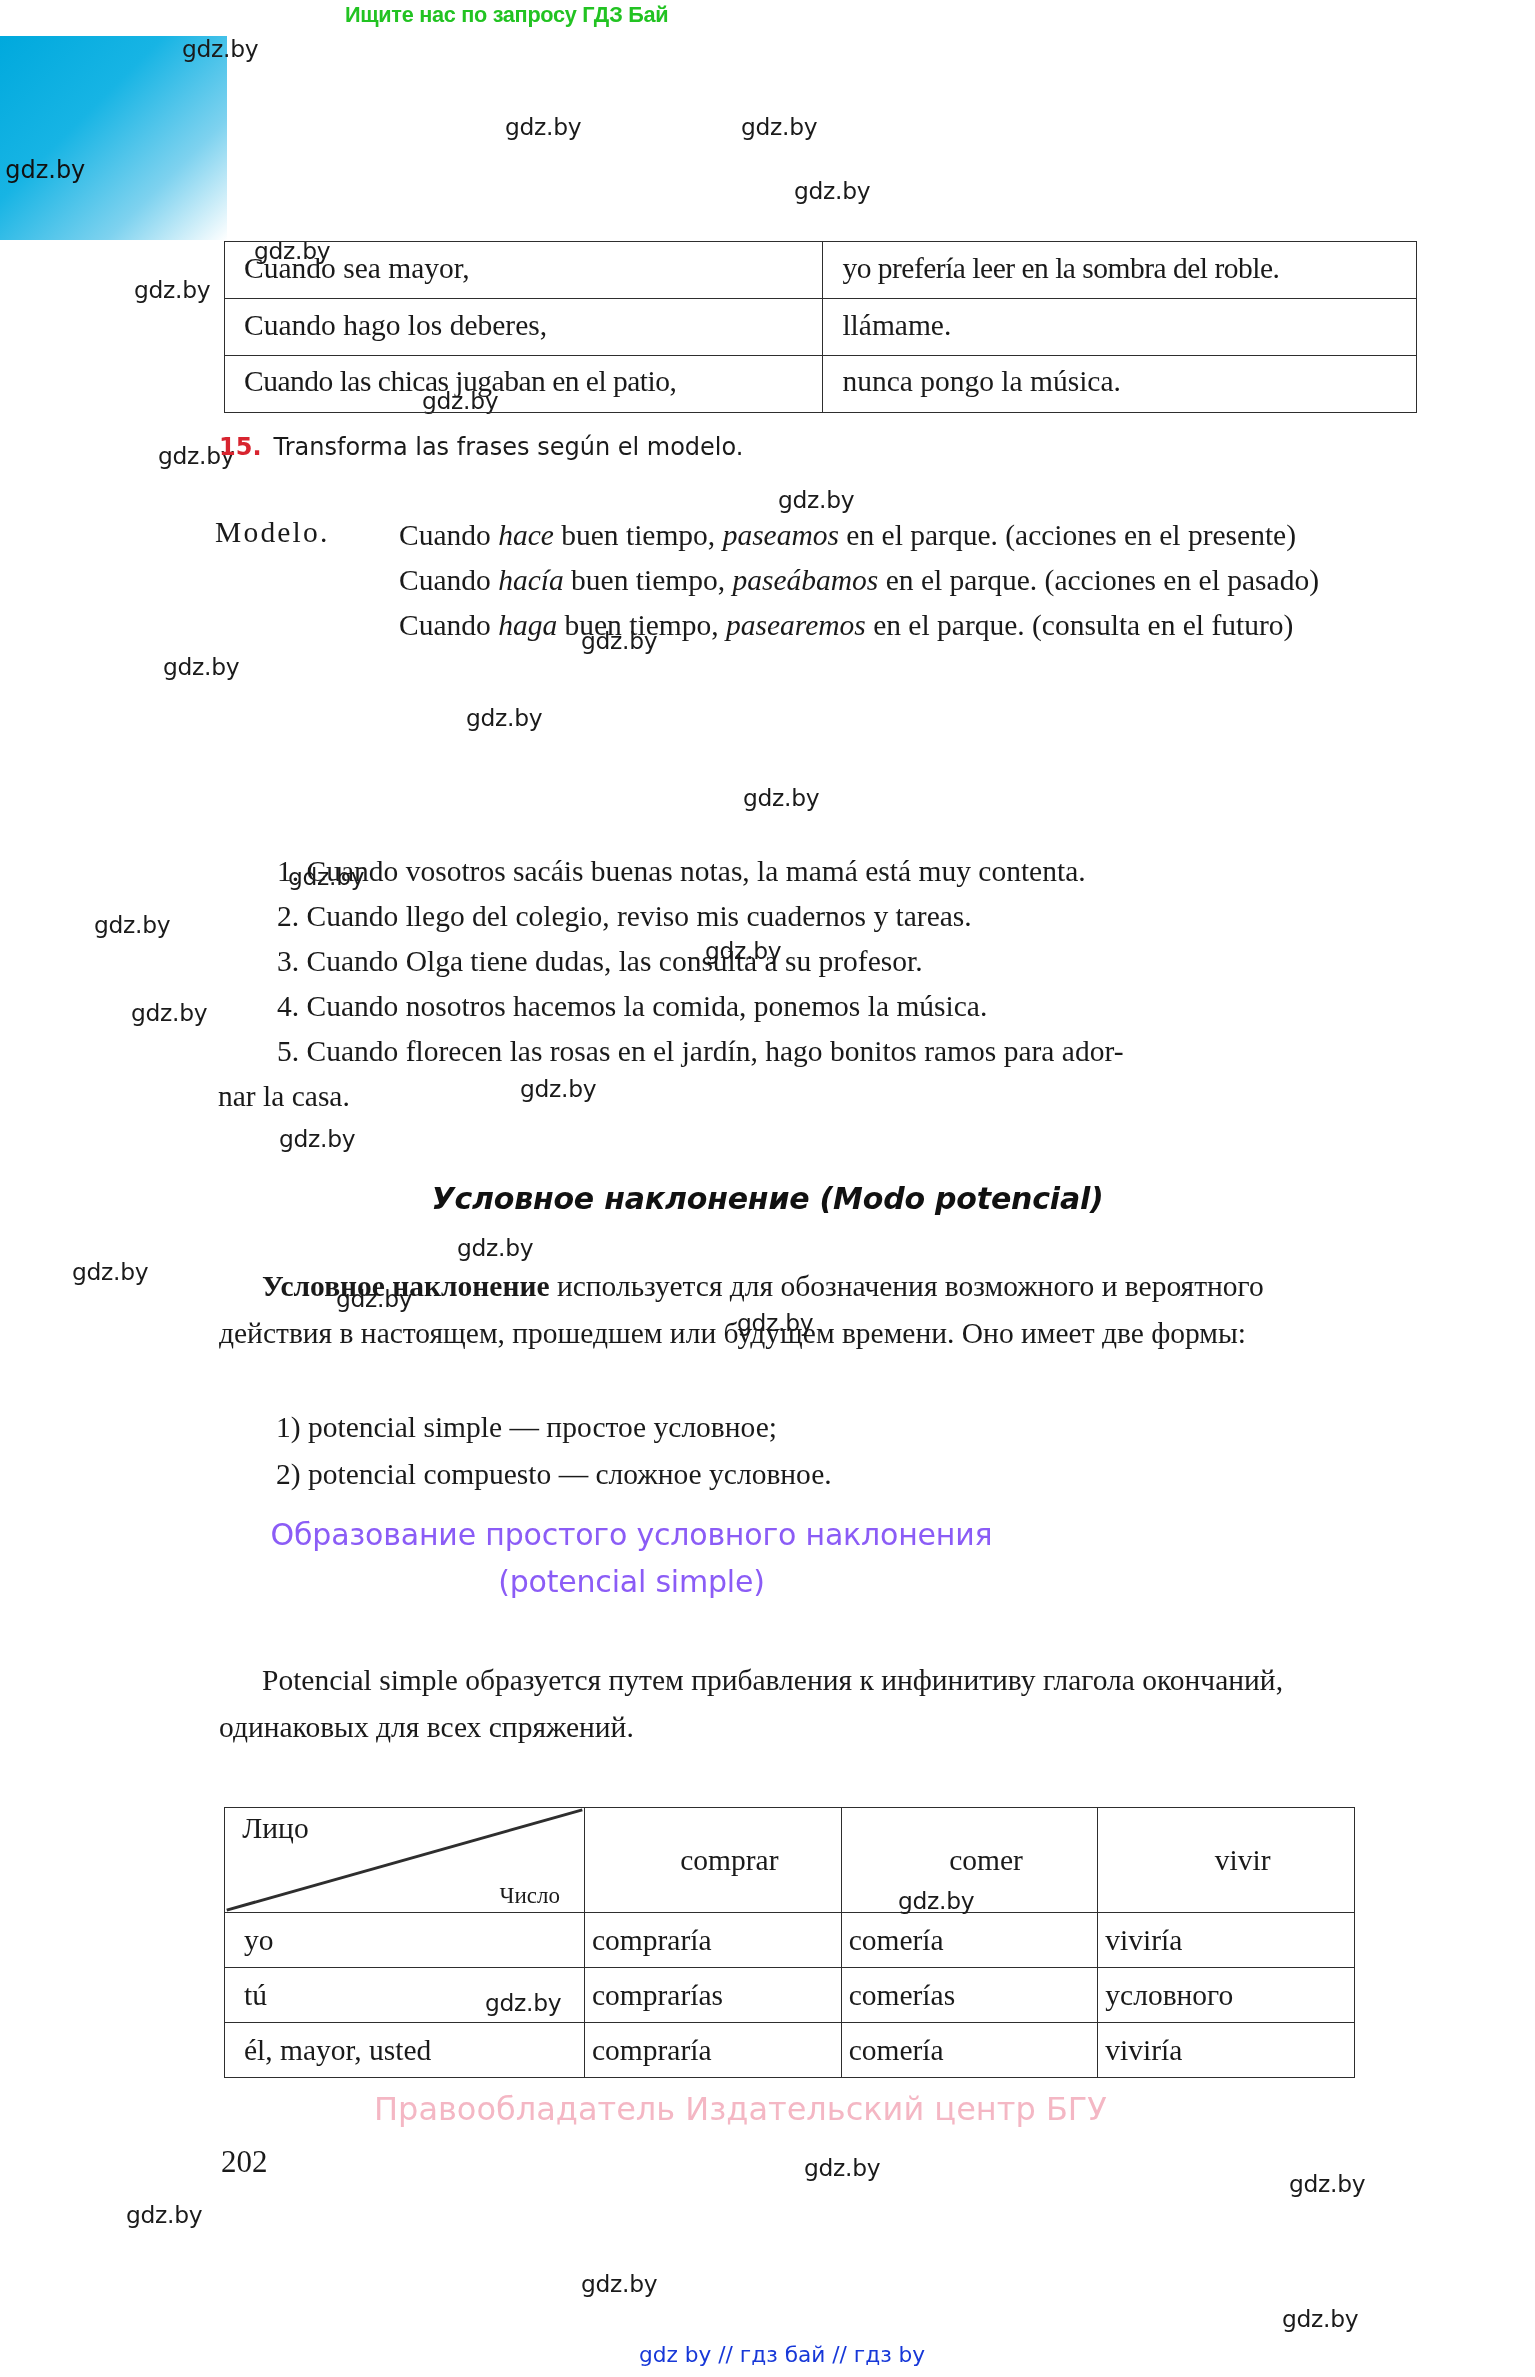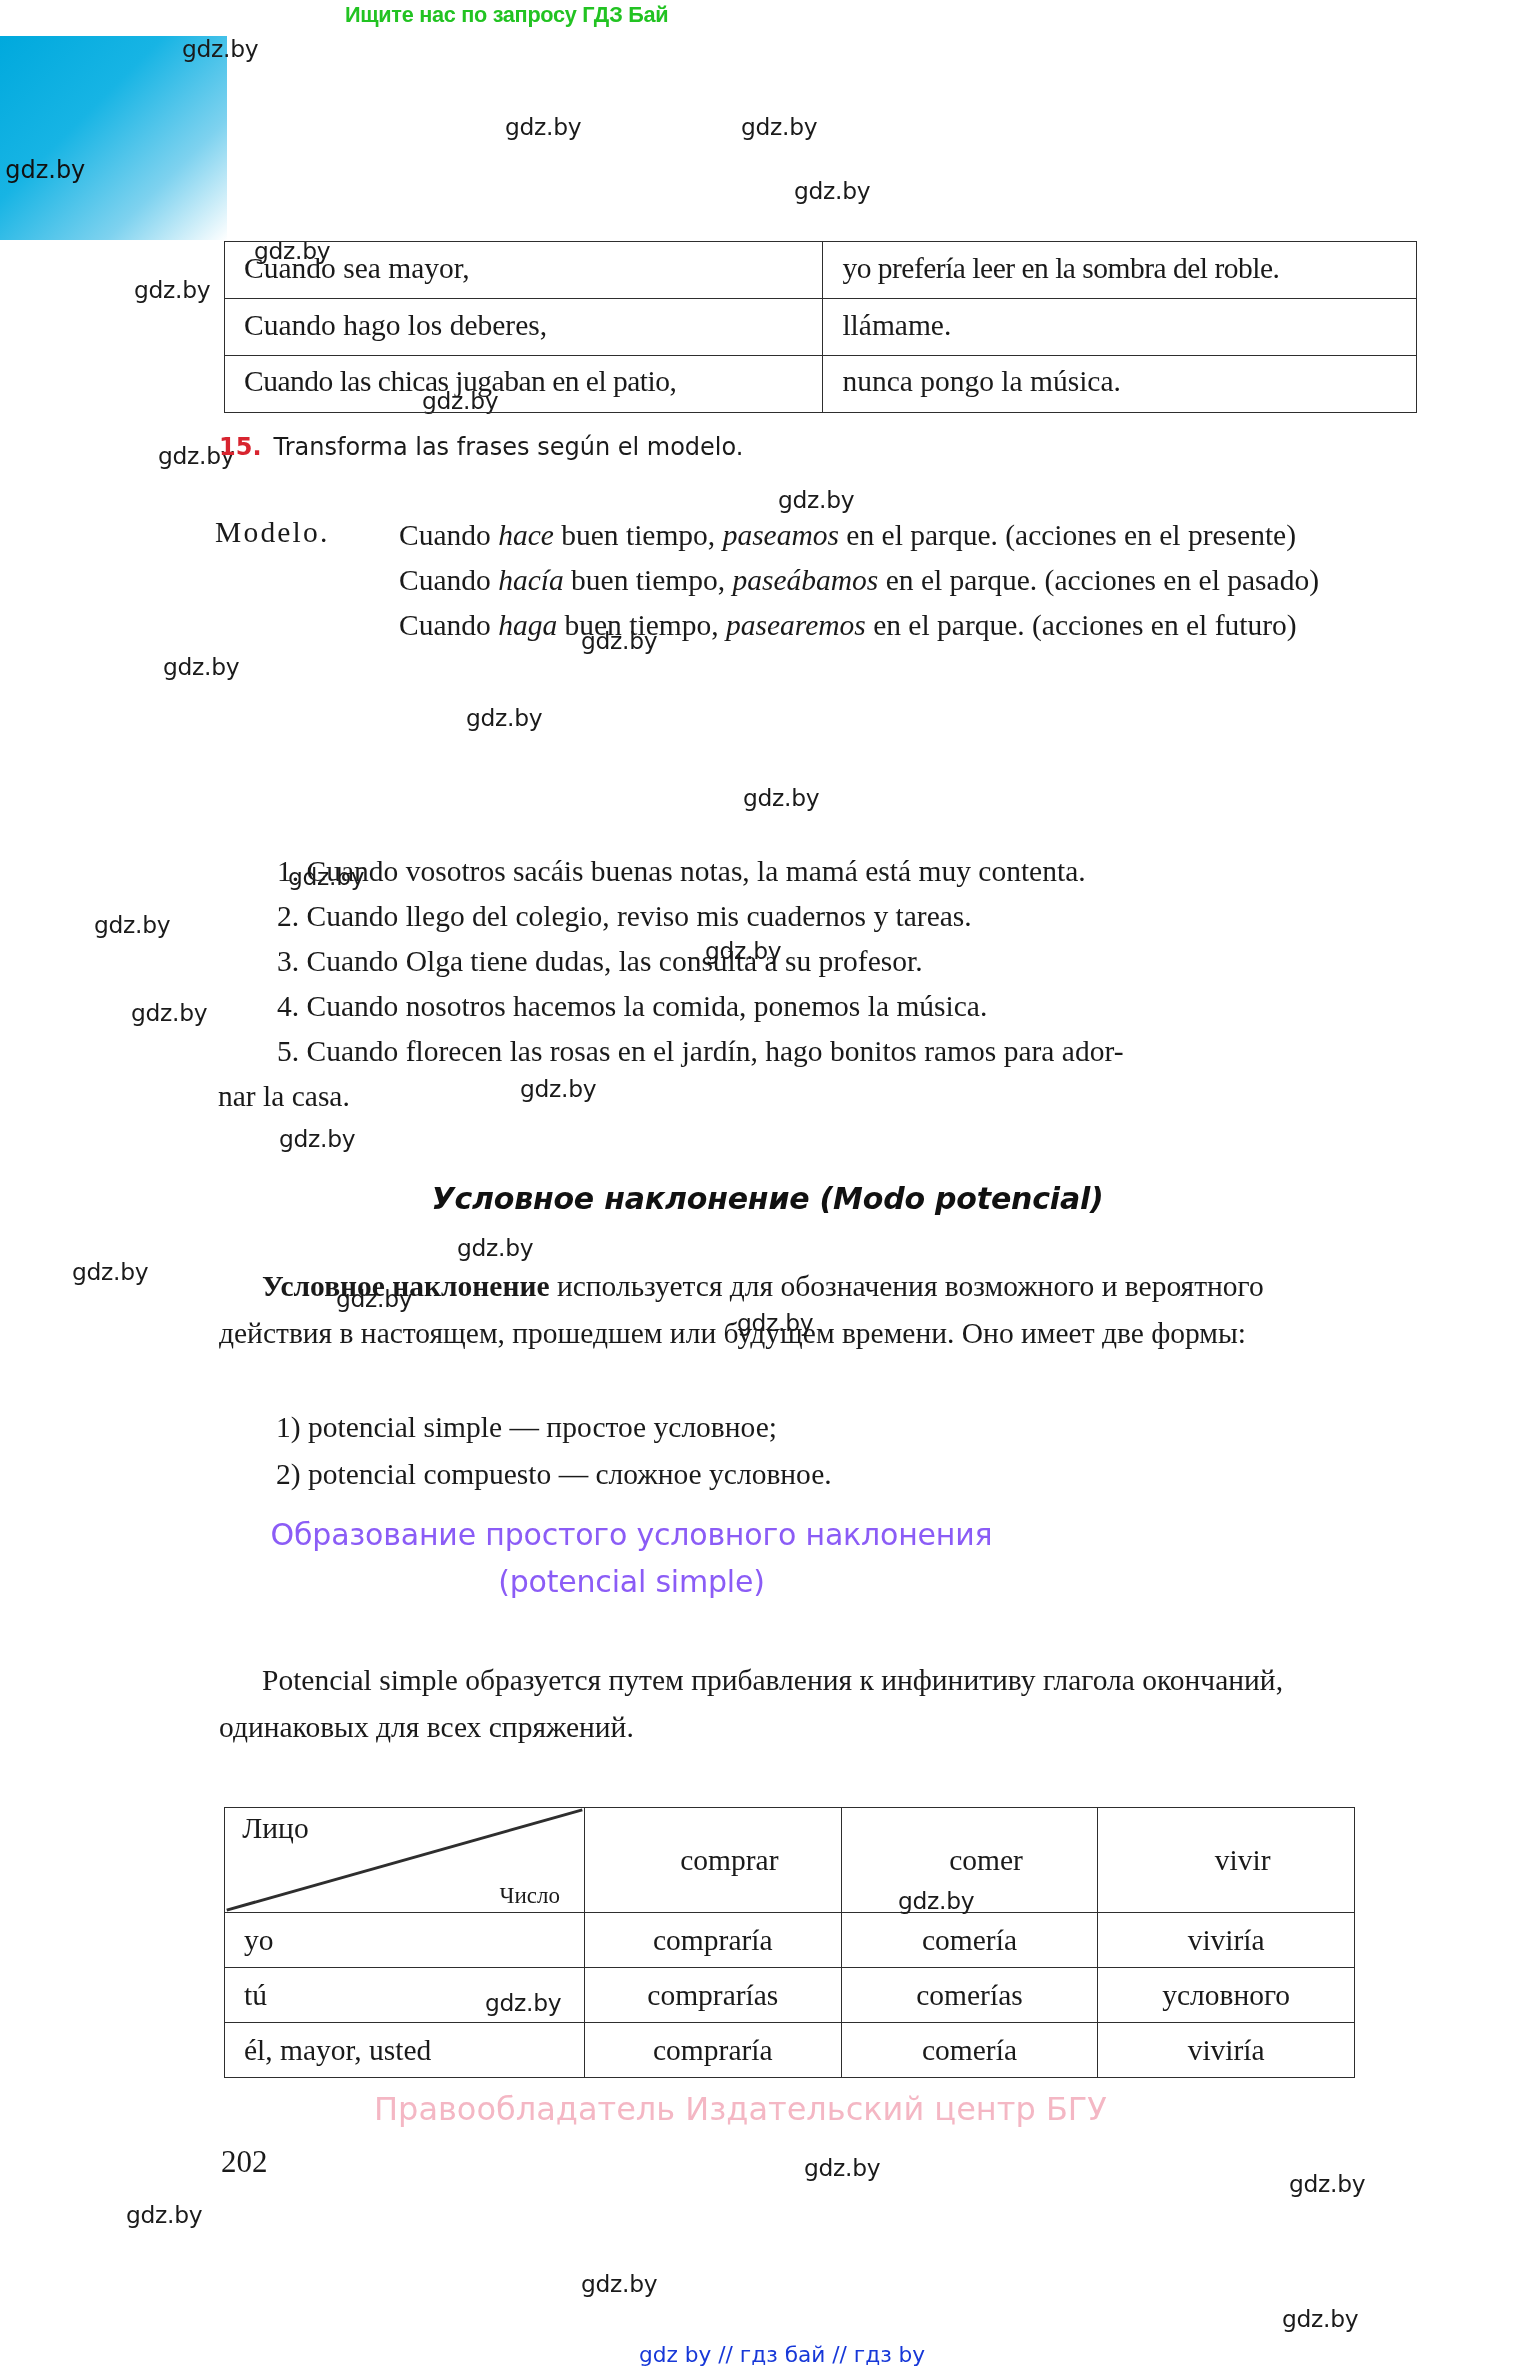--- a/index.html
+++ b/index.html
@@ -218,21 +218,20 @@
     position: relative;
     padding: 0;
     height: 97px;
     width: 359px;
   }
   #conj-table td.person {
     padding-left: 19px;
     width: 359px;
   }
   #conj-table td.form {
-    text-align: center;
     margin-top: 29px;
   }
   .corner-inner {
     position: relative;
     width: 100%;
     height: 100%;
   }
   .corner-slash {
     position: absolute;
     left: 0; top: 0;
@@ -317,21 +316,21 @@
     </table>
 
     <div id="ex15">
       <span class="num">15.</span><span>Transforma las frases según el modelo.</span>
     </div>
 
     <div id="modelo-label">Modelo.</div>
     <div id="modelo-body">
       <p><span>Cuando </span><i>hace</i><span> buen tiempo, </span><i>paseamos</i><span> en el parque. (acciones en el presente)</span></p>
       <p><span>Cuando </span><i>hacía</i><span> buen tiempo, </span><i>paseábamos</i><span> en el parque. (acciones en el pasado)</span></p>
-      <p><span>Cuando </span><i>haga</i><span> buen tiempo, </span><i>pasearemos</i><span> en el parque. (acciones en el futuro)</span></p>
+      <p><span>Cuando </span><i>haga</i><span> buen tiempo, </span><i>pasearemos</i><span> en el parque. (consulta en el futuro)</span></p>
     </div>
 
     <div id="numlist">
       <p>1. Cuando vosotros sacáis buenas notas, la mamá está muy contenta.</p>
       <p>2. Cuando llego del colegio, reviso mis cuadernos y tareas.</p>
       <p>3. Cuando Olga tiene dudas, las consulta a su profesor.</p>
       <p>4. Cuando nosotros hacemos la comida, ponemos la música.</p>
       <p>5. Cuando florecen las rosas en el jardín, hago bonitos ramos para ador-</p>
       <p class="cont">nar la casa.</p>
     </div>

